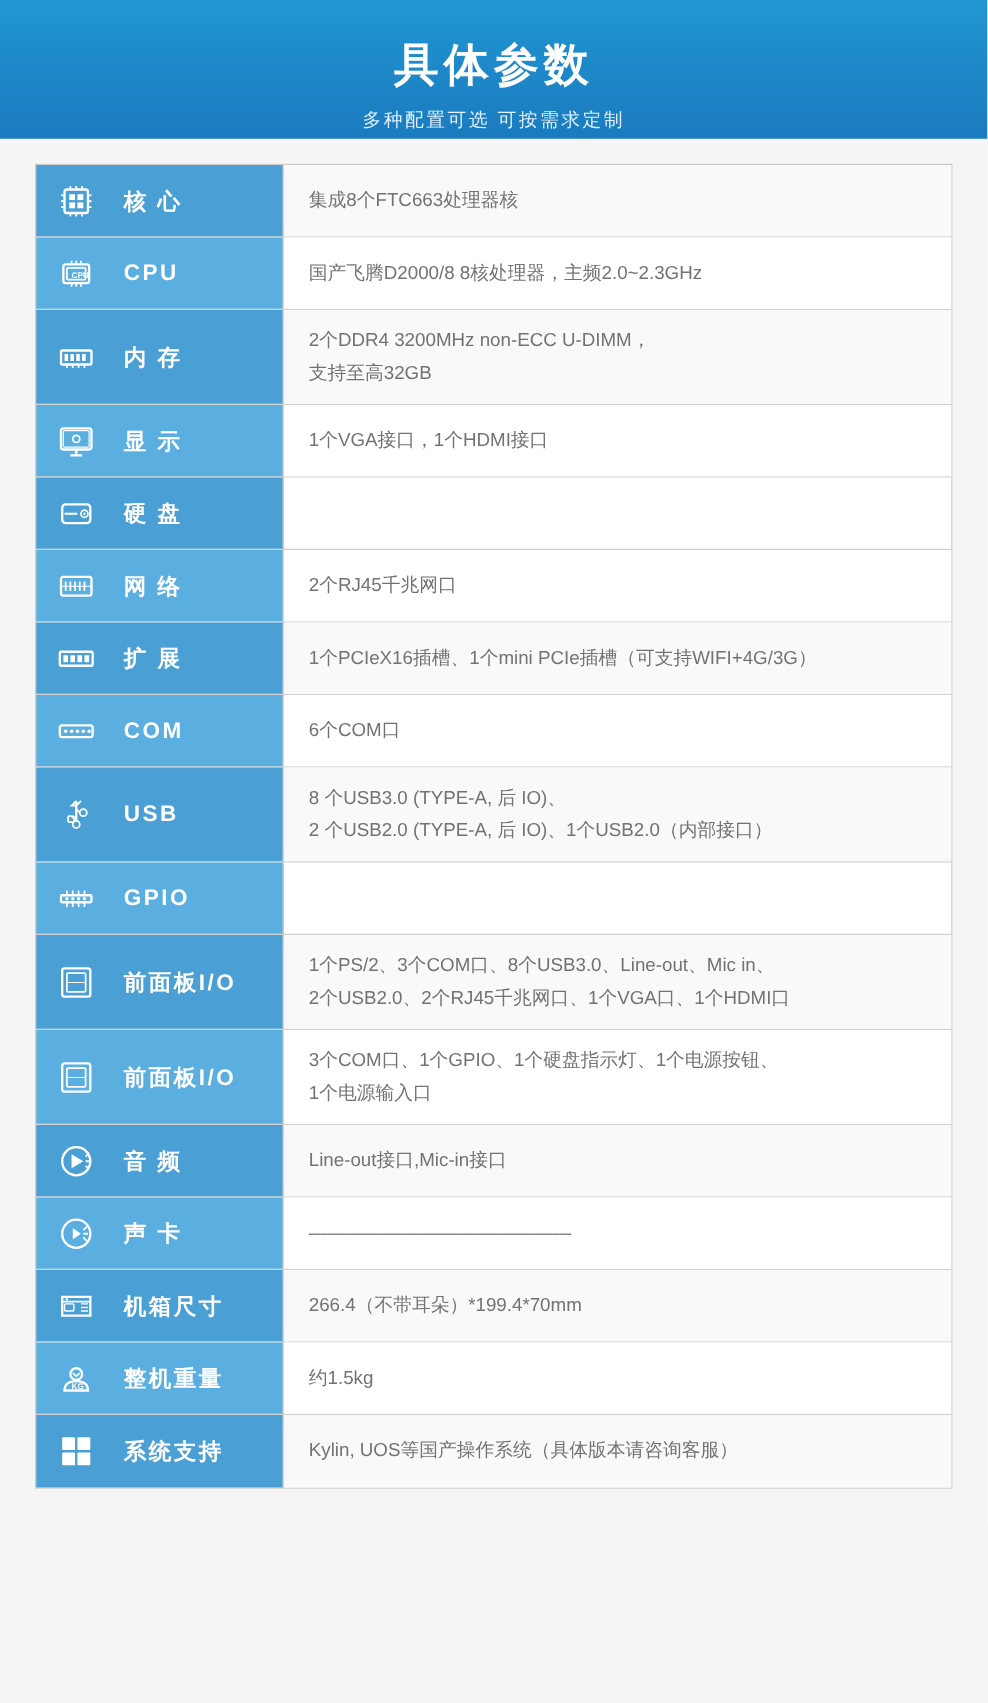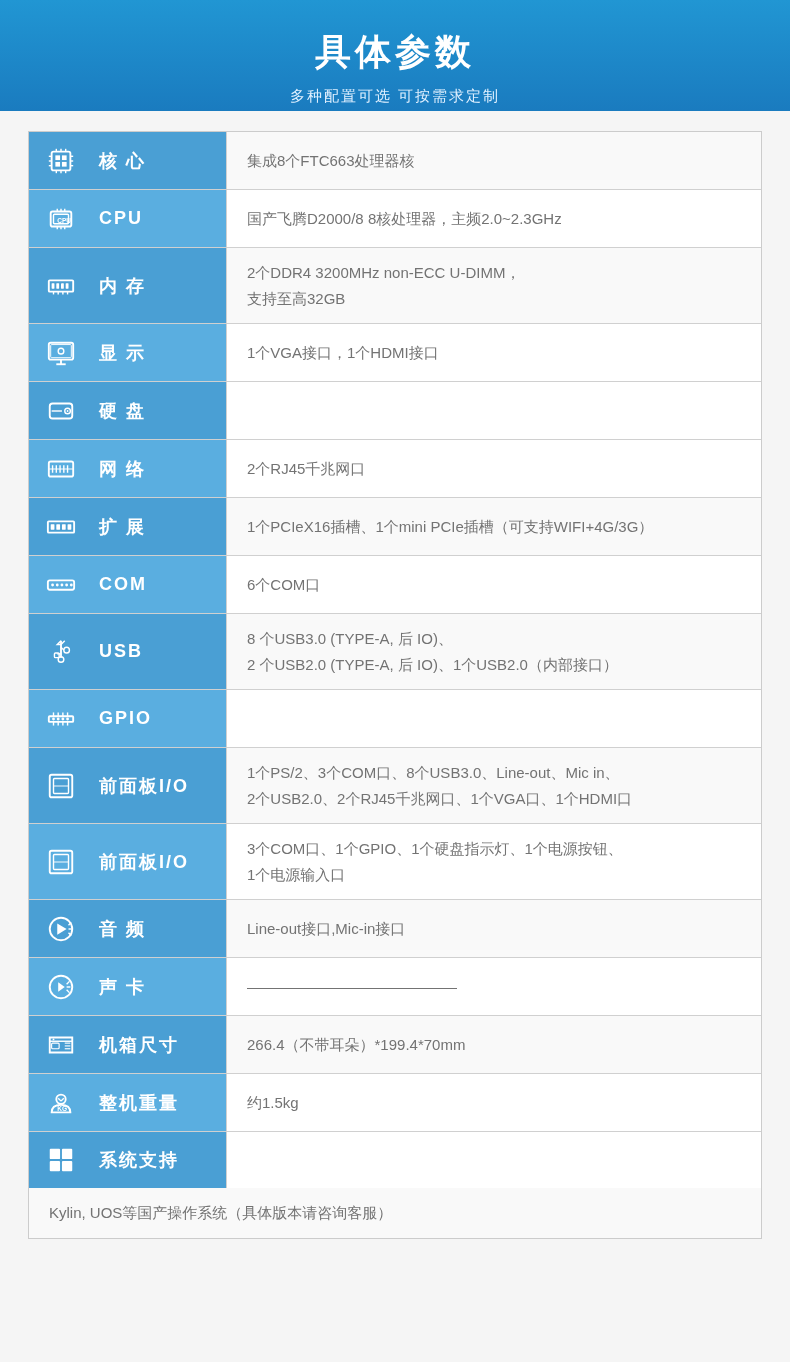--- a/index.html
+++ b/index.html
@@ -34,21 +34,20 @@
       background: #fff;
     }
 
     .spec-row {
       display: flex;
       border-bottom: 1px solid #d0d0d0;
       min-height: 58px;
     }
     .spec-row:last-child {
       border-bottom: none;
-      flex-direction: column;
     }
 
     .spec-label {
       width: 198px;
       min-width: 198px;
       background: #4a9fd4;
       display: flex;
       align-items: center;
       justify-content: flex-start;
       padding: 10px 14px;

